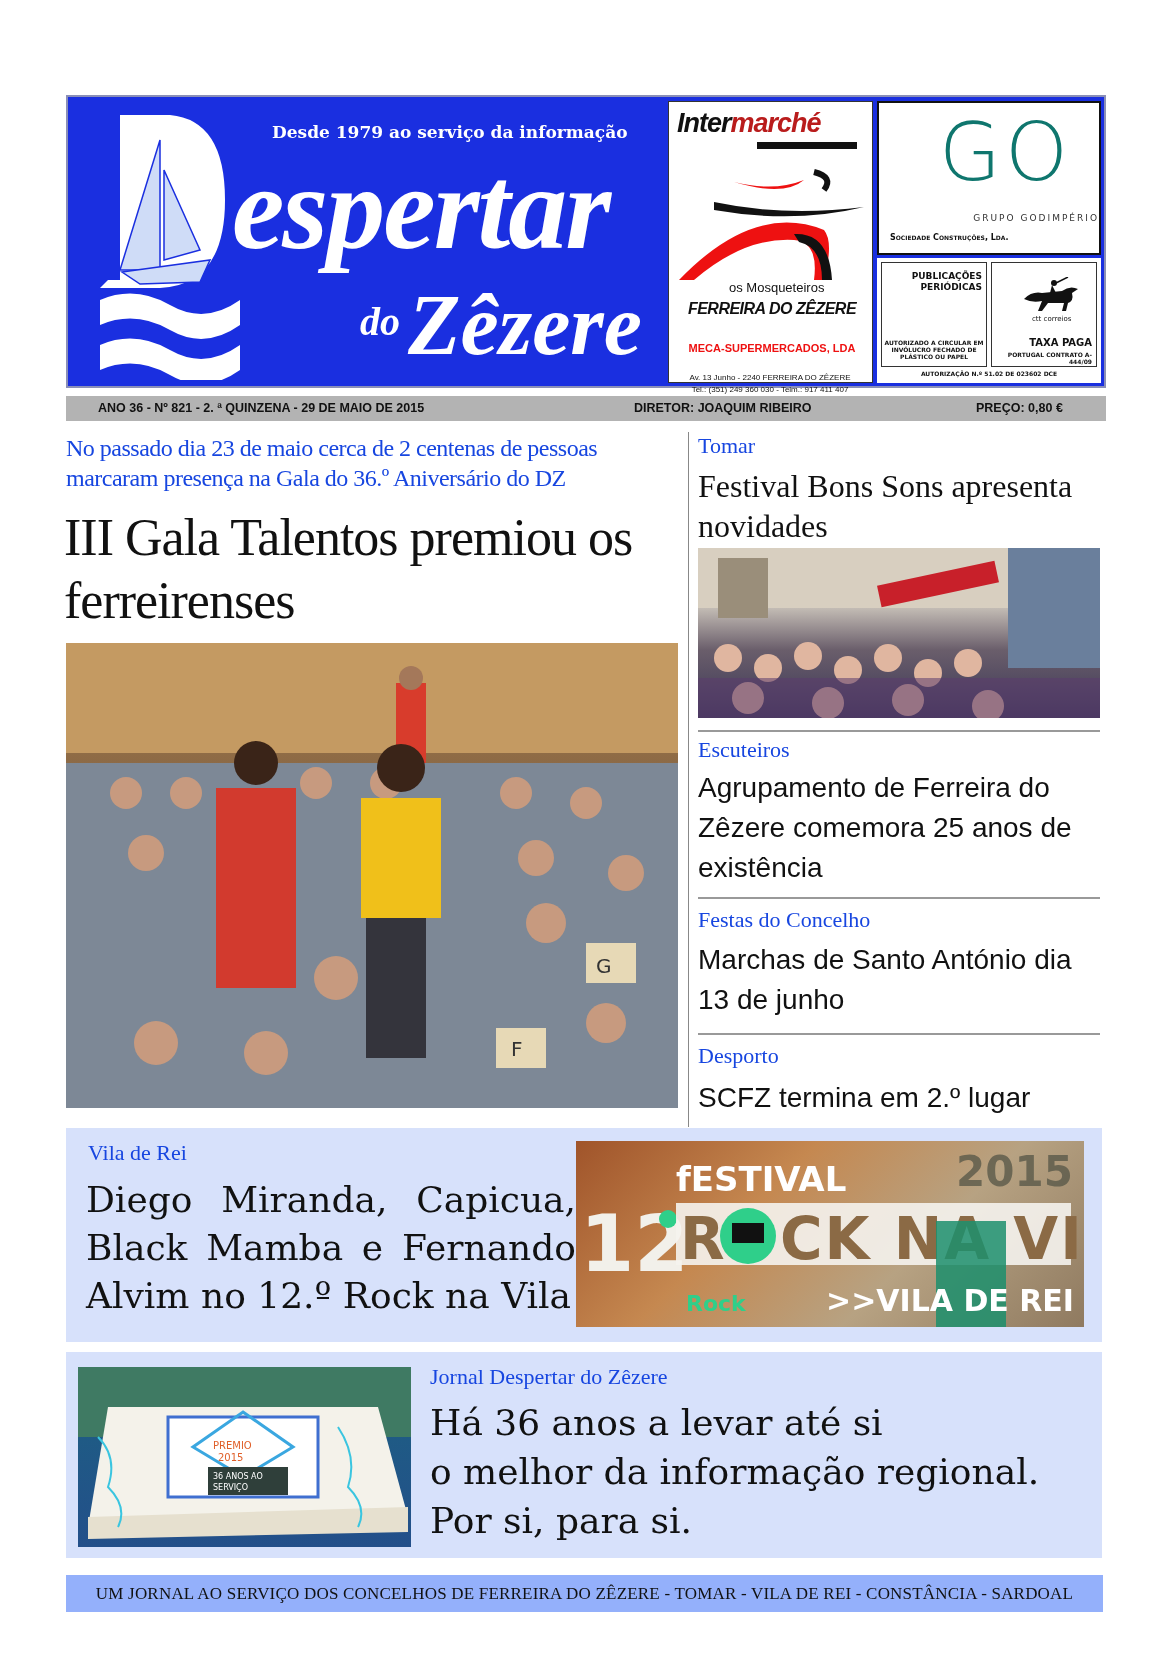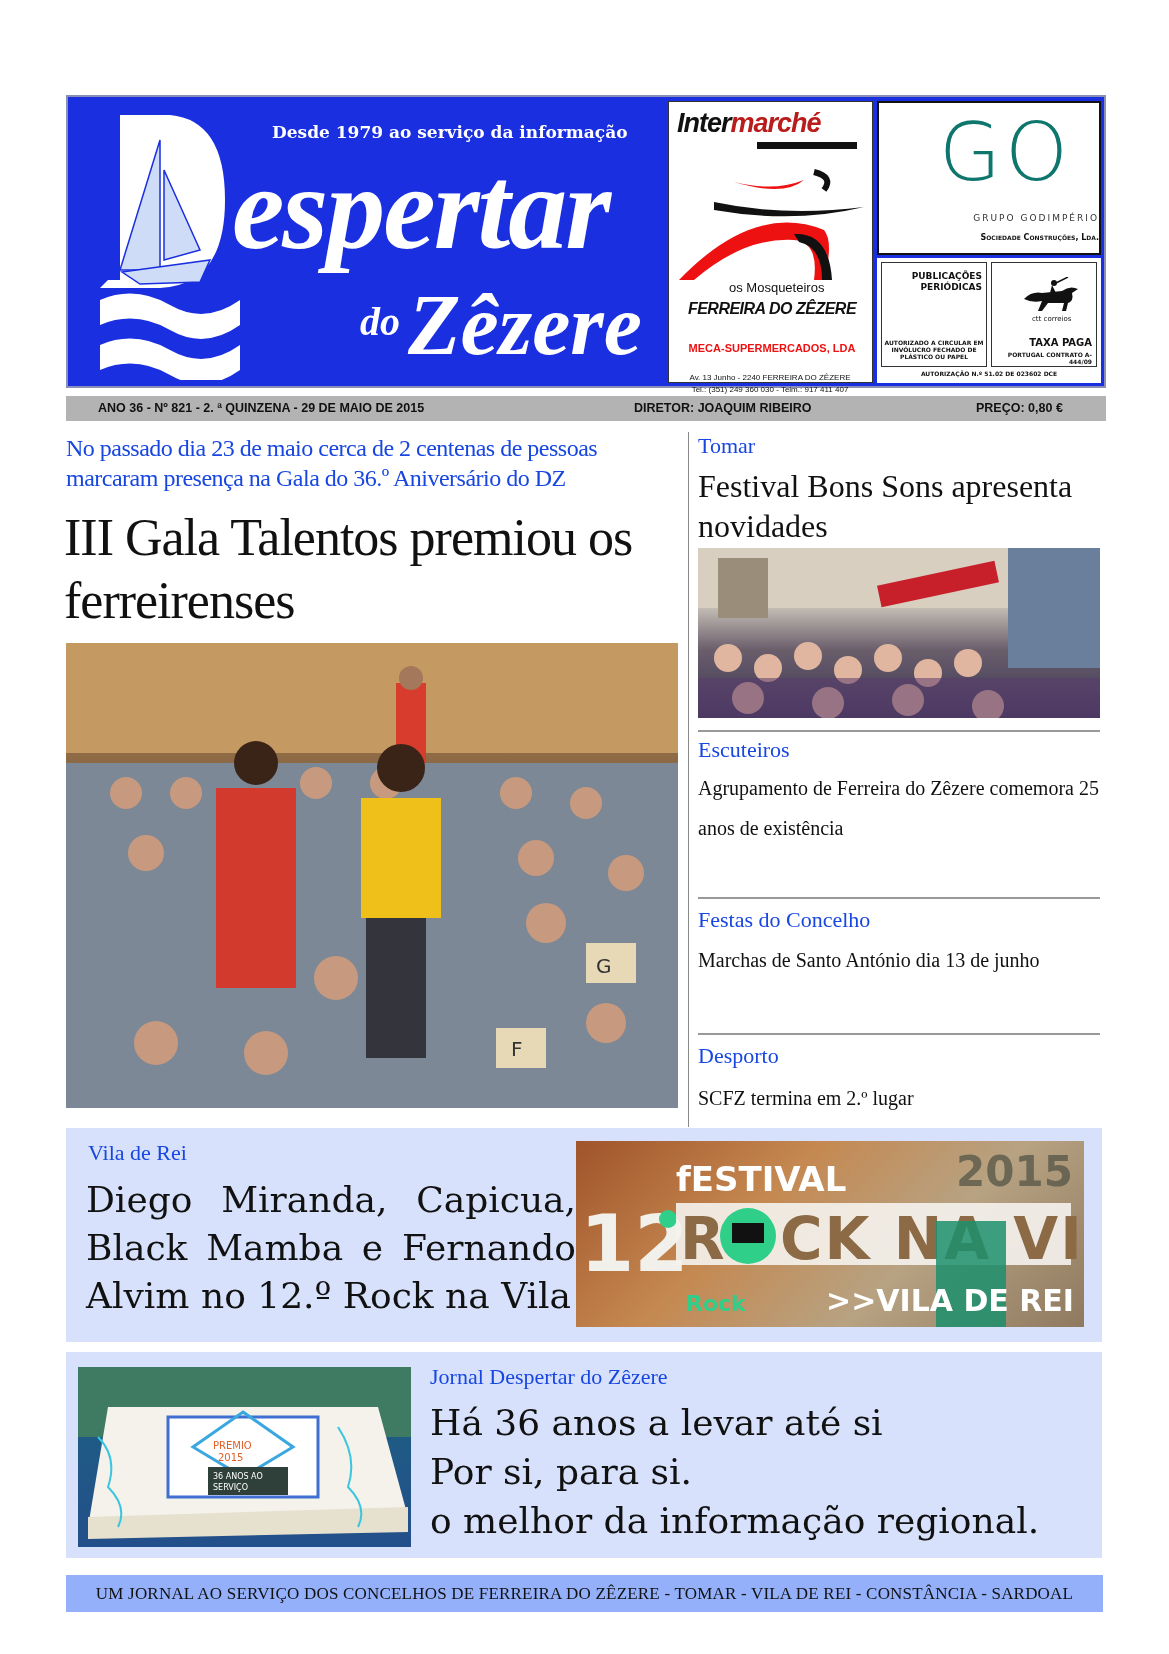--- a/index.html
+++ b/index.html
@@ -22,21 +22,21 @@
   .inter-bar { left: 88px; top: 40px; width: 100px; height: 7px; background: #111; }
   .mosq-graphic { left: 5px; top: 60px; width: 195px; height: 120px; }
   .mosq-text { left: 60px; top: 178px; font-family: "Liberation Sans", sans-serif; font-size: 13px; color: #111; }
   .ferreira { left: 4px; top: 198px; width: 198px; text-align: center; font-family: "Liberation Sans", sans-serif; font-style: italic; font-weight: bold; font-size: 16px; letter-spacing: -0.5px; }
   .meca { left: 4px; top: 240px; width: 198px; text-align: center; font-family: "Liberation Sans", sans-serif; font-weight: bold; font-size: 11px; color: #e11; }
   .meca-addr { left: 2px; top: 256px; width: 198px; text-align: center; font-family: "Liberation Sans", sans-serif; font-size: 8px; color: #111; line-height: 12px; margin-top: 14px; }
 
   .ad-go { left: 877px; top: 101px; width: 224px; height: 154px; background: #fff; border: 2px solid #111; }
   .go-logo { left: 60px; top: 10px; font-family: "DejaVu Sans", sans-serif; font-size: 80px; font-weight: 200; color: #0f766e; letter-spacing: 4px; line-height: 1; }
   .go-text1 { left: 0; top: 110px; width: 220px; text-align: right; font-family: "DejaVu Sans", sans-serif; font-size: 9px; letter-spacing: 2px; color: #333; }
-  .go-text2 { left: 0; top: 130px; width: 220px; text-align: right; font-family: "DejaVu Sans", sans-serif; font-size: 8px; font-weight: bold; font-variant: small-caps; color: #111; padding-left: 11px; }
+  .go-text2 { left: 0; top: 130px; width: 220px; text-align: left; font-family: "DejaVu Sans", sans-serif; font-size: 8px; font-weight: bold; font-variant: small-caps; color: #111; padding-left: 11px; }
 
   .ad-post { left: 877px; top: 258px; width: 224px; height: 125px; background: #fff; padding-left: 28px; }
   .post-box1 { left: 4px; top: 4px; width: 106px; height: 105px; border: 1px solid #333; }
   .post-box2 { left: 114px; top: 4px; width: 106px; height: 105px; border: 1px solid #333; }
   .pub-title { left: 4px; top: 8px; width: 96px; text-align: right; font-family: "DejaVu Sans", sans-serif; font-weight: bold; font-size: 9px; line-height: 11px; }
   .pub-small { left: 2px; top: 76px; width: 100px; text-align: center; font-family: "DejaVu Sans", sans-serif; font-weight: bold; font-size: 6px; line-height: 7px; }
   .horse { left: 30px; top: 14px; width: 60px; height: 36px; }
   .ctt { left: 40px; top: 52px; font-family: "DejaVu Sans", sans-serif; font-size: 7px; }
   .taxa { left: 4px; top: 74px; width: 96px; text-align: right; font-family: "DejaVu Sans", sans-serif; font-weight: bold; font-size: 10px; }
   .taxa-sub { left: 4px; top: 88px; width: 96px; text-align: right; font-family: "DejaVu Sans", sans-serif; font-weight: bold; font-size: 6px; line-height: 7px; }
@@ -49,21 +49,21 @@
   
   .kicker { color: #1746e0; font-family: "Liberation Serif", serif; }
   .lead-kicker { left: 66px; top: 433px; width: 620px; font-size: 24px; line-height: 30px; letter-spacing: -0.5px; }
   .lead-headline { left: 64px; top: 506px; width: 625px; font-family: "Liberation Serif", serif; font-size: 52px; line-height: 63px; letter-spacing: -1px; }
   .lead-photo { left: 66px; top: 643px; width: 612px; height: 465px; background: linear-gradient(180deg, #b88a55 0%, #8d6a45 25%, #6c7484 55%, #4f5a66 80%, #5a6570 100%); overflow: hidden; }
   .col-divider { left: 688px; top: 432px; width: 1px; height: 695px; background: #888; }
 
   
   .rc { left: 698px; width: 402px; }
   .rc-kicker { font-size: 22px; font-family: "Liberation Serif", serif; color: #1746e0; }
-  .rc-head { font-family: Liberation Serif, serif; font-size: 20px; line-height: 40px; color: #111; }
+  .rc-head { font-family: Liberation Sans, sans-serif; font-size: 28px; line-height: 40px; color: #111; }
   .rc-sep { left: 698px; width: 402px; height: 2px; background: #999; }
   .bons-photo { left: 698px; top: 548px; width: 402px; height: 170px; background: linear-gradient(180deg, #a59a8a 0%, #d6d0c4 30%, #6a5e6b 60%, #3a3556 100%); overflow: hidden; }
 
   
   .band1 { left: 66px; top: 1128px; width: 1036px; height: 214px; background: #d7e1fb; }
   .vdr-kicker { left: 88px; top: 1140px; font-size: 22px; }
   .vdr-head { left: 86px; top: 1176px; width: 490px; font-family: "DejaVu Serif", serif; font-size: 36px; line-height: 48px; text-align: justify; text-align-last: left; }
   .rock-banner { left: 576px; top: 1141px; width: 508px; height: 186px; background: linear-gradient(135deg, #a0542a 0%, #c58850 35%, #b7a282 65%, #8f7a60 100%); overflow: hidden; }
 
   
@@ -257,17 +257,17 @@
     <rect x="130" y="100" width="80" height="28" fill="#2f3f3a"></rect>
     <text x="135" y="112" font-family="DejaVu Sans" font-size="8" fill="#fff">36 ANOS AO</text>
     <text x="135" y="123" font-family="DejaVu Sans" font-size="8" fill="#fff">SERVIÇO</text>
     <path d="M20 70 Q40 90 30 120 Q50 140 40 160" stroke="#3ac5e0" stroke-width="2" fill="none"></path>
     <path d="M260 60 Q280 90 270 120 Q290 140 280 160" stroke="#3ac5e0" stroke-width="2" fill="none"></path>
   </svg>
 </div>
 <div class="abs kicker jdz-kicker">Jornal Despertar do Zêzere</div>
 <div class="abs jdz-head">
   <div>Há 36 anos a levar até si</div>
+  <div>o melhor da informação regional.</div>
   <div>Por si, para si.</div>
-  <div>o melhor da informação regional.</div>
 </div>
 
 <div class="abs footer">UM JORNAL AO SERVIÇO DOS CONCELHOS DE FERREIRA DO ZÊZERE - TOMAR - VILA DE REI - CONSTÂNCIA - SARDOAL</div>
 
 </body></html>

